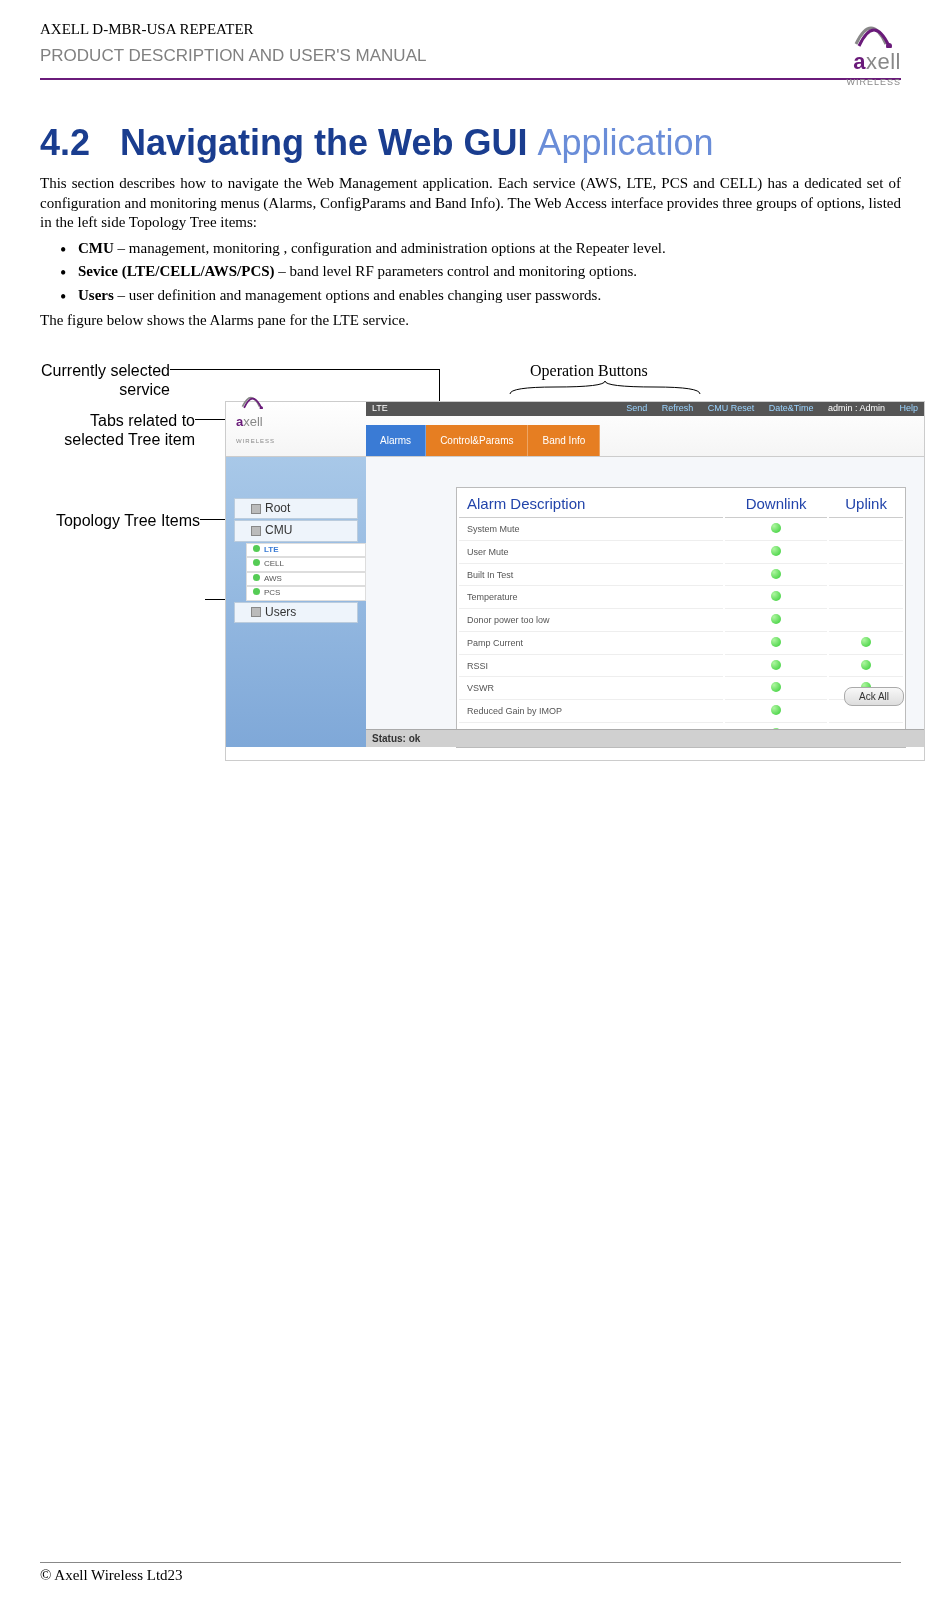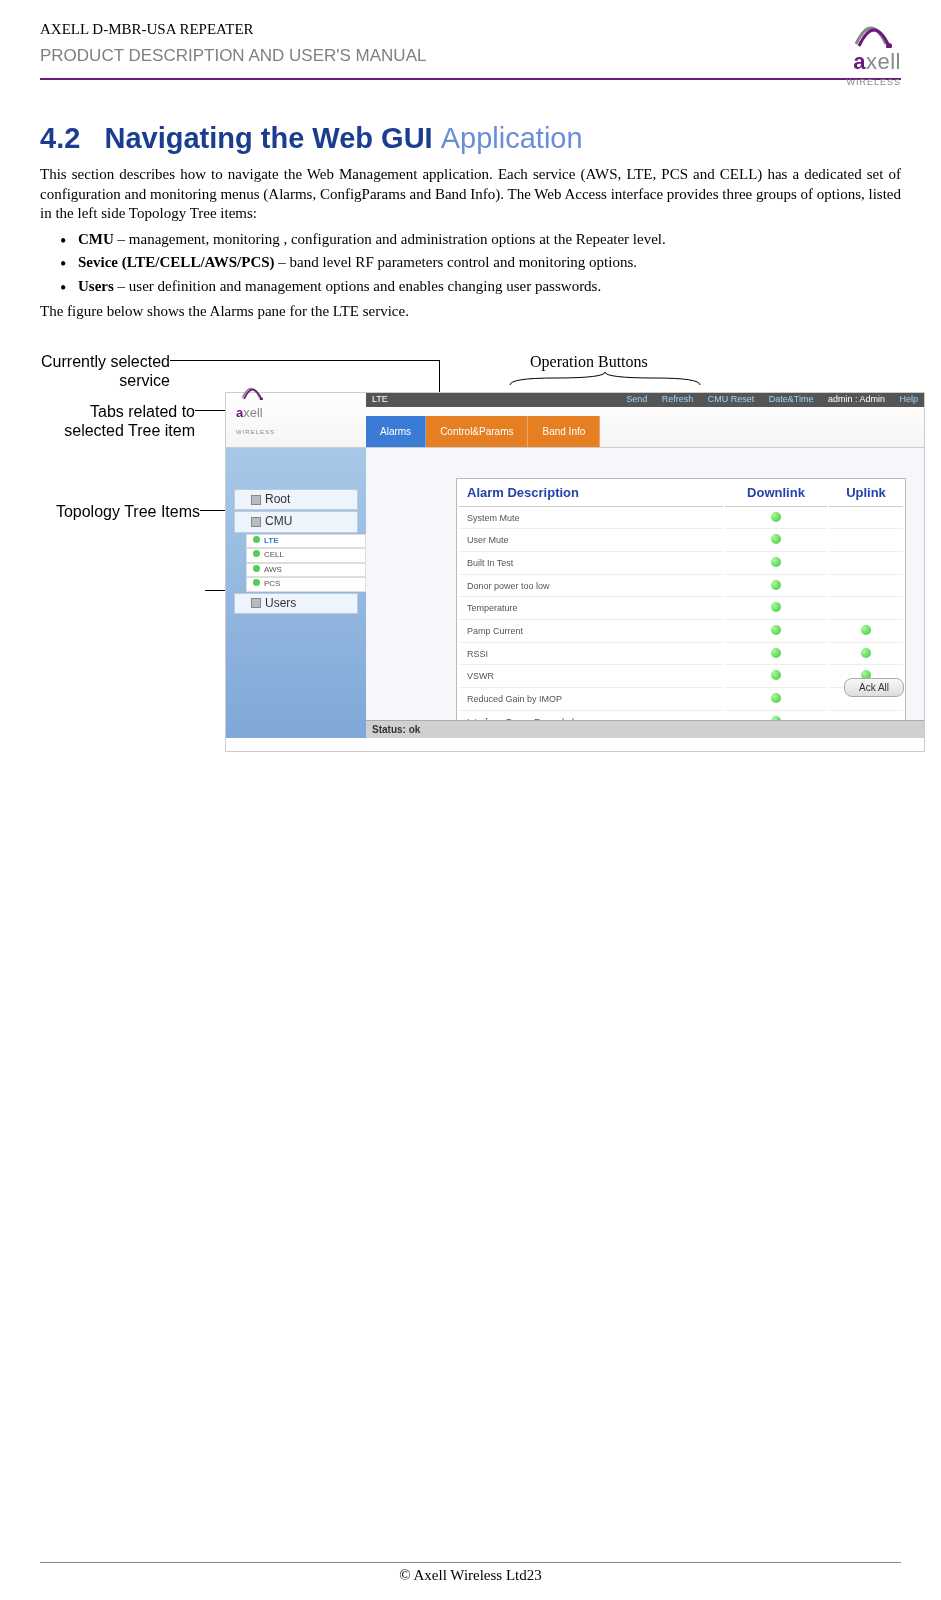--- a/index.html
+++ b/index.html
@@ -49,21 +49,21 @@
     .logo-text .purple { color: #6a1b7a; font-weight: bold; }
     .logo-sub {
       font-family: Arial, sans-serif;
       font-size: 9px;
       color: #888;
       letter-spacing: 1px;
     }
     h1 {
       color: #1a3d8f;
       font-family: Arial, sans-serif;
-      font-size: 29px;
+      font-size: 36px;
       font-weight: bold;
       margin: 30px 0 8px 0;
     }
     h1 .light { color: #6a8dd8; font-weight: normal; }
     .body-text {
       text-align: justify;
       margin-bottom: 6px;
     }
     ul {
       list-style: none;
@@ -203,25 +203,25 @@
       position: absolute;
       left: 90px;
       top: 30px;
       width: 450px;
       border: 1px solid #bbb;
       background: #fff;
       font-size: 9px;
     }
     .alarm-table th {
       color: #2244aa;
-      font-weight: bold;
+      font-weight: normal;
       text-align: center;
       padding: 4px;
       border-bottom: 1px solid #ccc;
-      font-size: 13px;
+      font-size: 15px;
     }
     .alarm-table th:first-child { text-align: left; padding-left: 8px; width: 60%; }
     .alarm-table td {
       padding: 3px 8px;
       border-bottom: 1px solid #eee;
       color: #555;
     }
     .alarm-table td.led { text-align: center; }
     .led-dot {
       width: 10px; height: 10px; border-radius: 50%;
@@ -253,21 +253,21 @@
     }
     .footer {
       position: fixed;
       bottom: 15px;
       left: 40px;
       right: 40px;
       width: 861px;
       border-top: 1px solid #888;
       padding-top: 3px;
       display: flex;
-      justify-content: center;
+      justify-content: flex-start;
       font-size: 15px;
     }
     .brace-container {
       position: absolute;
       pointer-events: none;
     }
     .tree-icon {
       width: 10px; height: 10px;
       background: #bbb;
       display: inline-block;
@@ -393,26 +393,26 @@
                 <td>User Mute</td>
                 <td class="led"><span class="led-dot"></span></td>
                 <td class="led"></td>
               </tr>
               <tr>
                 <td>Built In Test</td>
                 <td class="led"><span class="led-dot"></span></td>
                 <td class="led"></td>
               </tr>
               <tr>
+                <td>Temperature</td>
+                <td class="led"><span class="led-dot"></span></td>
+                <td class="led"></td>
+              </tr>
+              <tr>
                 <td>Donor power too low</td>
-                <td class="led"><span class="led-dot"></span></td>
-                <td class="led"></td>
-              </tr>
-              <tr>
-                <td>Temperature</td>
                 <td class="led"><span class="led-dot"></span></td>
                 <td class="led"></td>
               </tr>
               <tr>
                 <td>Pamp Current</td>
                 <td class="led"><span class="led-dot"></span></td>
                 <td class="led"><span class="led-dot"></span></td>
               </tr>
               <tr>
                 <td>RSSI</td>

